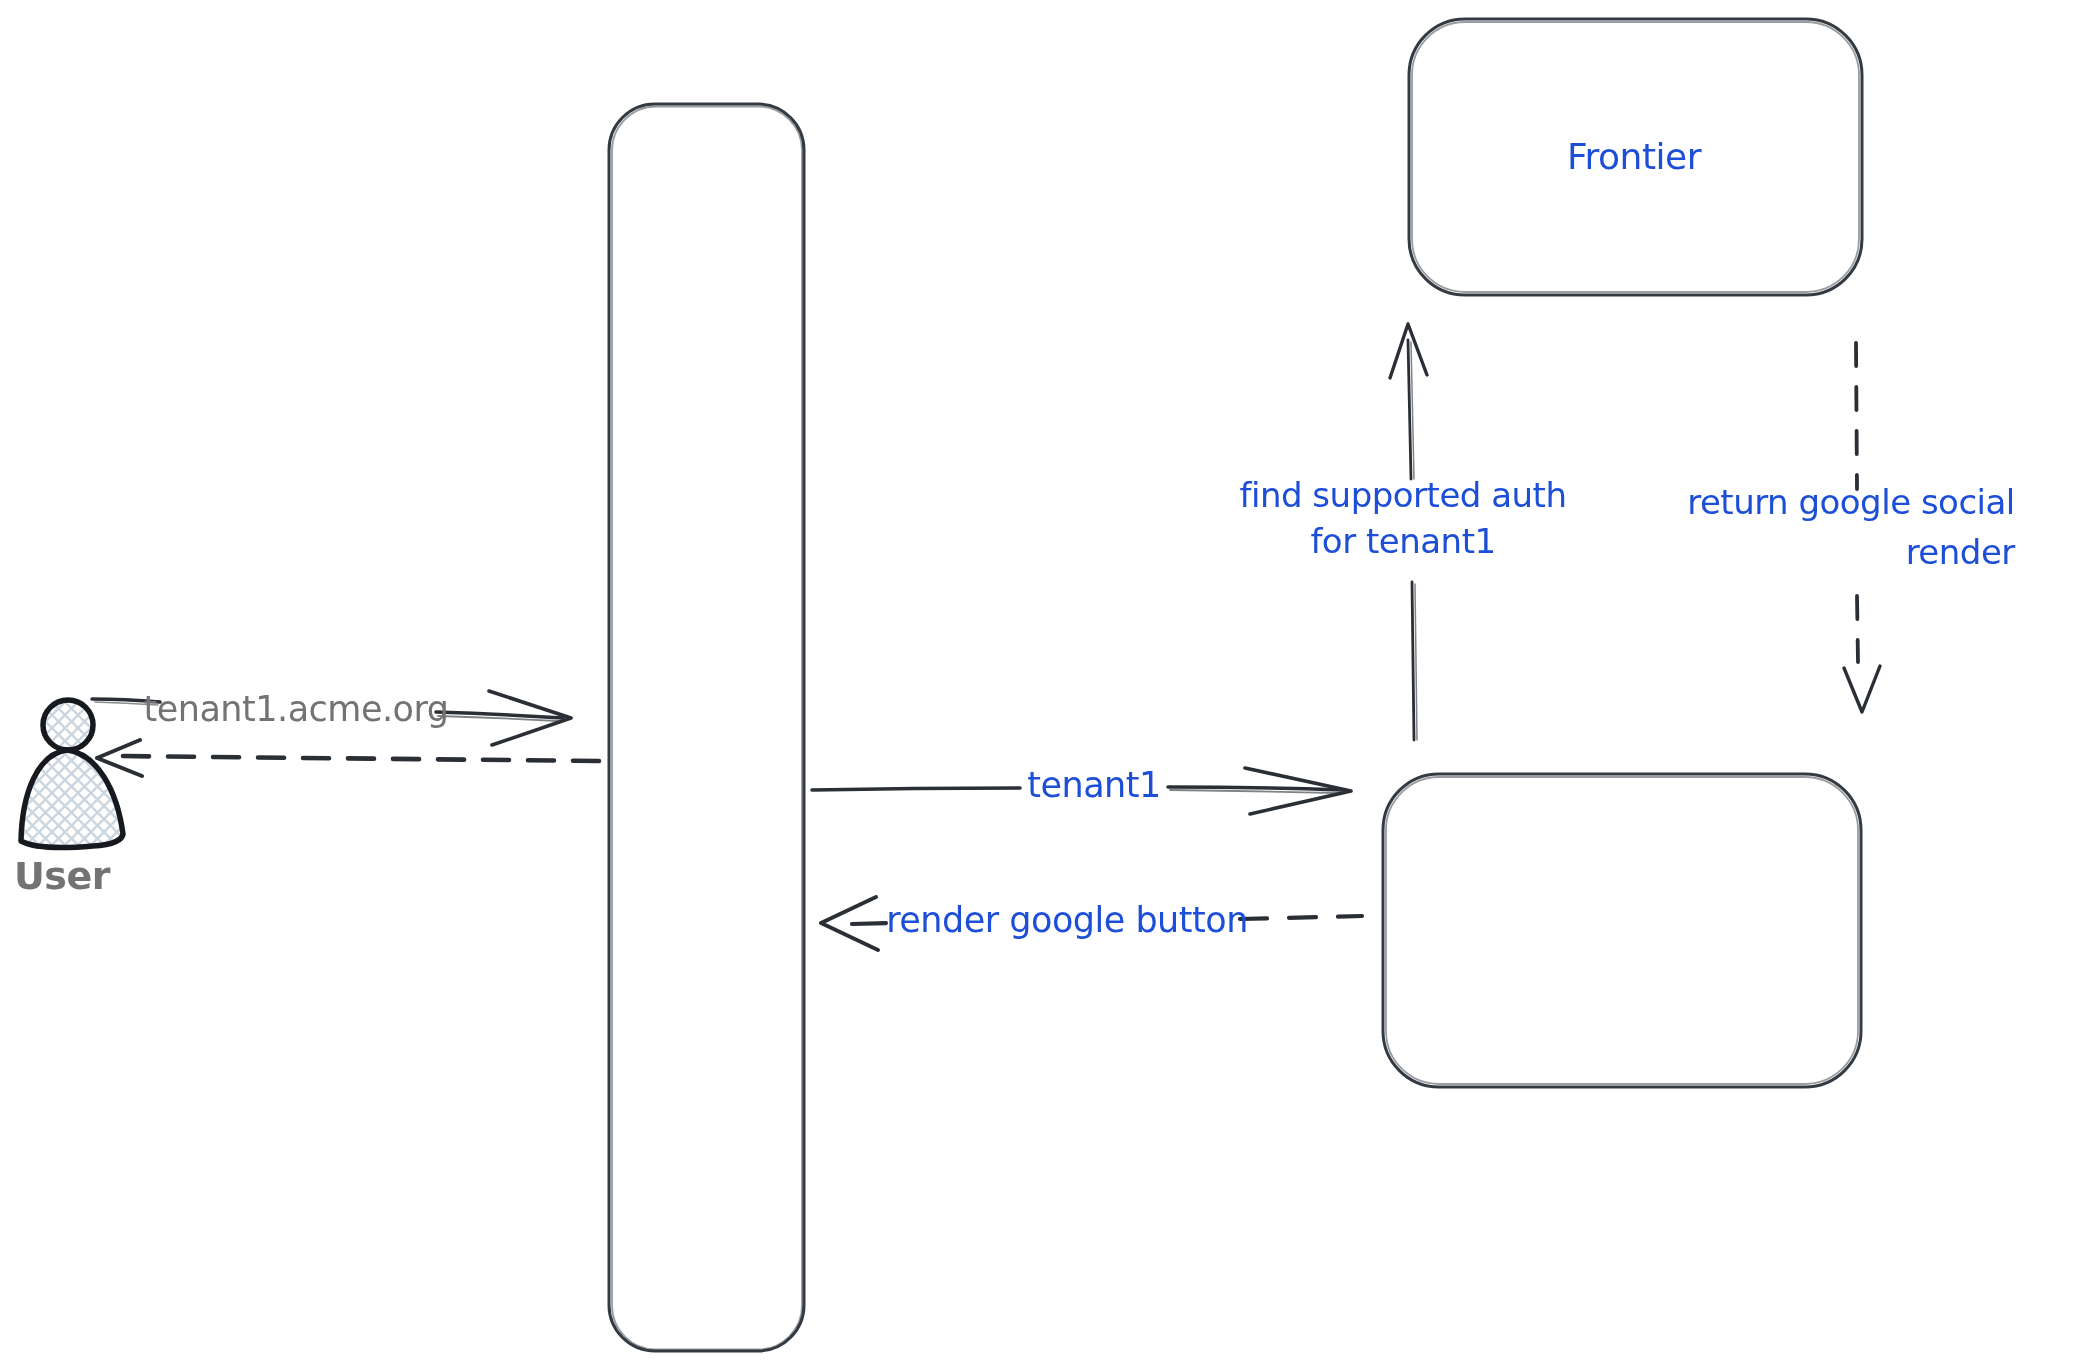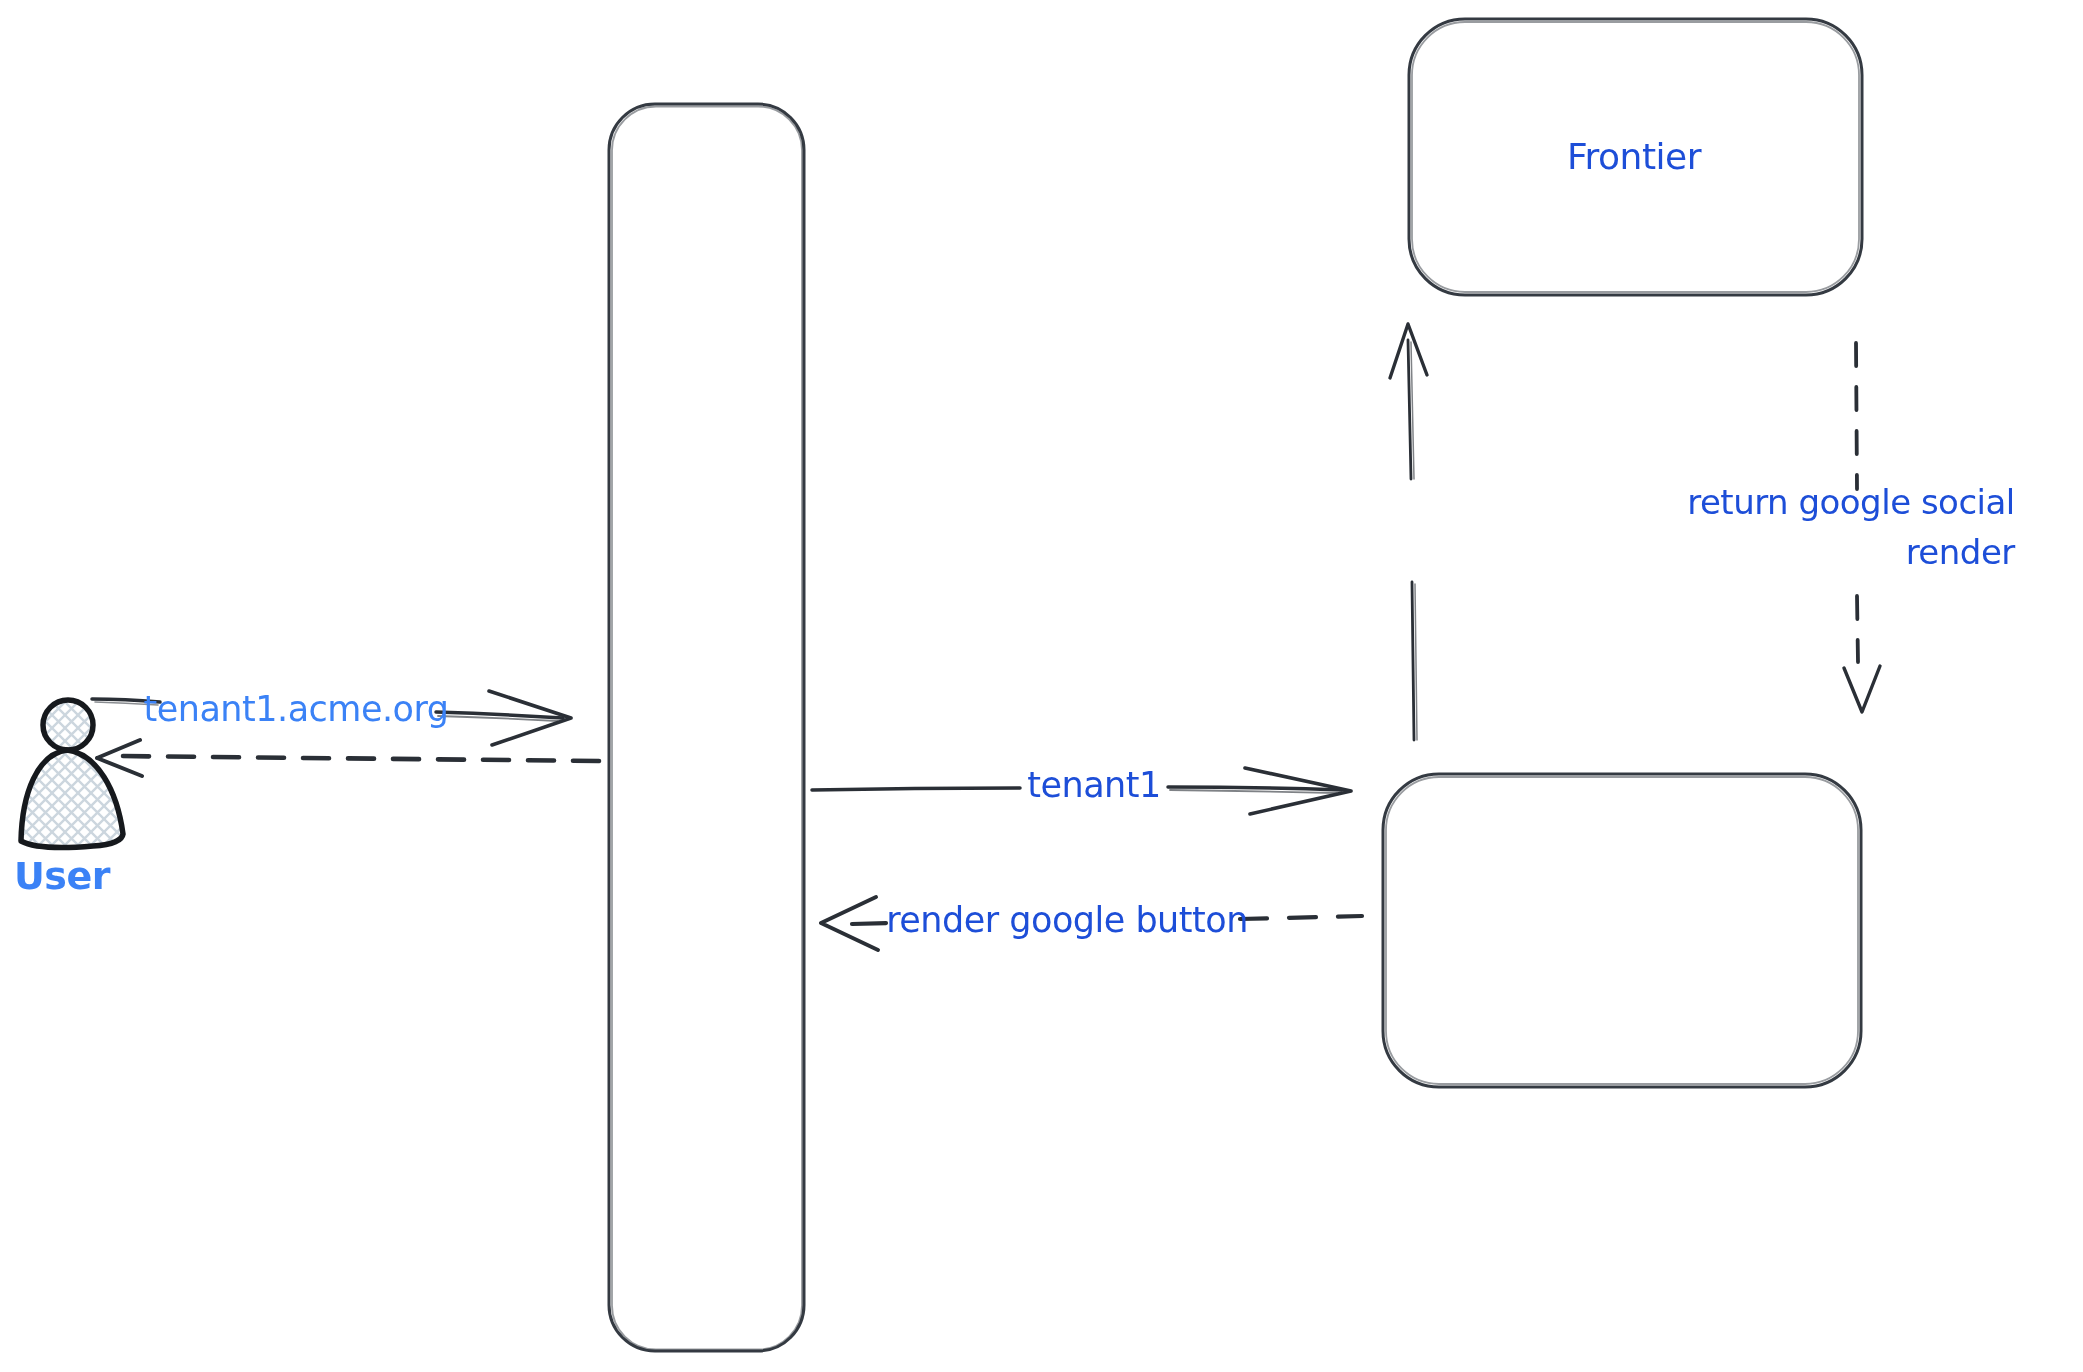--- a/index.html
+++ b/index.html
@@ -27,21 +27,21 @@
     transform: translate(-50%, -50%);
     white-space: nowrap;
     text-align: center;
     color: #1d4ed8;
     font-size: 35px;
     letter-spacing: -0.5px;
     line-height: 1.25;
   }
   .lbl .line { display: block; }
   .node-lbl { font-size: 36px; }
-  .dark-lbl { color: #3b82f6; }
+  .dark-lbl { color: #737373; }
   .two-line-edge { font-size: 34px; line-height: 46px; }
 </style>
 </head>
 <body>
 
 <div class="canvas">
 
   <svg class="strokes" viewBox="0 0 2083 1372">
     <defs>
       <pattern id="crosshatch" width="13" height="13" patternUnits="userSpaceOnUse">
@@ -115,19 +115,23 @@
 
   <div class="lbl node-lbl" style="left:1634px; top:156px;">Frontier</div>
 
 
   <div class="lbl dark-lbl" style="left:296px; top:710px;">tenant1.acme.org</div>
 
   <div class="lbl" style="left:1094px; top:786px;text-align:center;">tenant1</div>
 
   <div class="lbl" style="left:1067px; top:921px;">render google button</div>
 
+  <div class="lbl two-line-edge" style="left:1403px; top:518px;">
+    <span class="line">find supported auth</span>
+    <span class="line">for tenant1</span>
+  </div>
 
   <div class="lbl two-line-edge" style="left:1851px; top:527px; line-height:50px;text-align:right;">
     <span class="line">return google social</span>
     <span class="line">render</span>
   </div>
 
 </div>
 
 </body></html>

